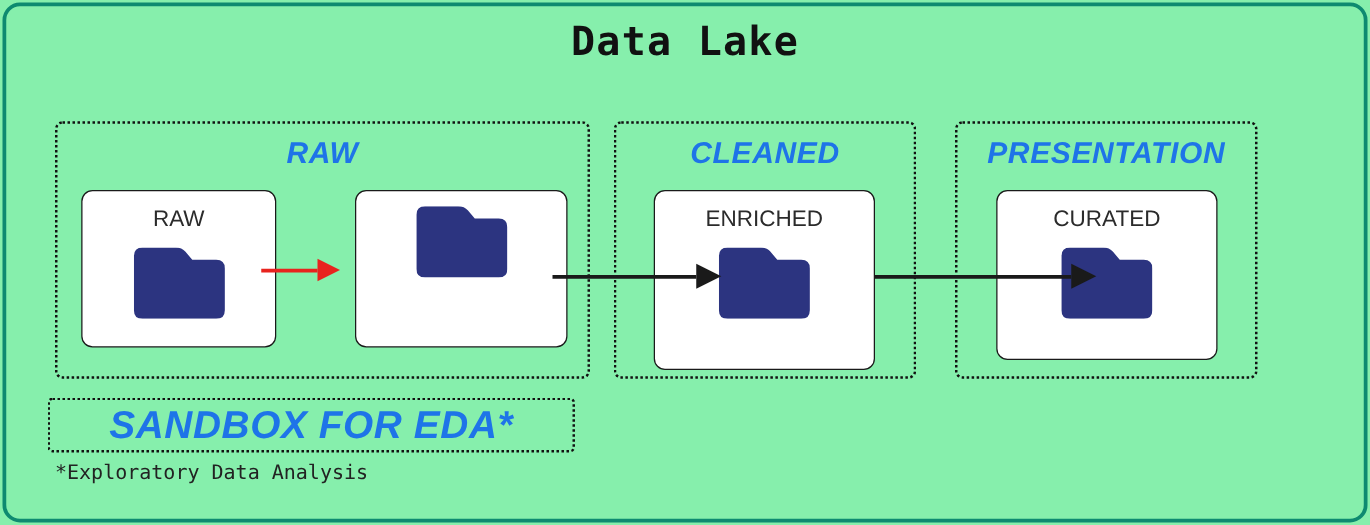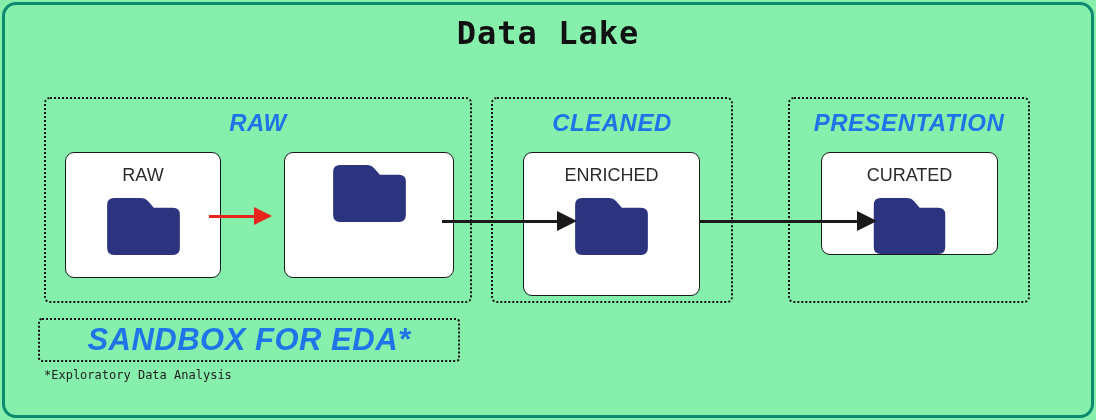--- a/index.html
+++ b/index.html
@@ -33,21 +33,21 @@
     position: absolute;
     top: 97px;
     height: 206px;
     border: 2px dotted #111;
     border-radius: 6px;
     box-sizing: border-box;
     background: transparent;
   }
   .group--raw          { left: 44px;  width: 428px; }
   .group--cleaned      { left: 491px; width: 242px; }
-  .group--presentation { left: 788px; width: 242px; }
+  .group--presentation { left: 764px; width: 242px; }
   .group-label {
     margin-top: 10px;
     text-align: center;
     font-style: italic;
     font-weight: bold;
     font-size: 24px;
     letter-spacing: 0.5px;
     color: var(--label-blue, #1E74E8);
   }
   .node {
@@ -56,21 +56,21 @@
     border: 1.5px solid #1a1a1a;
     border-radius: 9px;
     box-sizing: border-box;
     display: flex;
     flex-direction: column;
     align-items: center;
   }
   .node--raw       { left: 19px;  top: 53px; width: 156px; height: 126px; }
   .node--conformed { left: 238px; top: 53px; width: 170px; height: 126px; }
   .node--enriched  { left: 30px;  top: 53px; width: 177px; height: 144px; }
-  .node--curated   { left: 31px;  top: 53px; width: 177px; height: 103px; }
+  .node--curated   { left: 31px;  top: 53px; width: 177px; height: 136px; }
   .node-label {
     margin-top: 12px;
     font-size: 18px;
     color: #2b2b2b;
     white-space: nowrap;
   }
   .folder { margin-top: 12px; }
   .folder path { fill: var(--folder-navy, #2C3480); }
 
   .arrow {
@@ -107,21 +107,21 @@
     font-style: italic;
     font-weight: bold;
     font-size: 31px;
     letter-spacing: 0.5px;
     color: var(--label-blue, #1E74E8);
   }
   .footnote {
     position: absolute;
     left: 44px; top: 368px;
     font-family: "DejaVu Sans Mono", monospace;
-    font-size: 12px;
+    font-size: 16px;
     color: #222;
   }
 </style>
 </head>
 <body>
 
 <div class="canvas">
   <div class="frame"></div>
 
   <div class="title">Data Lake</div>

